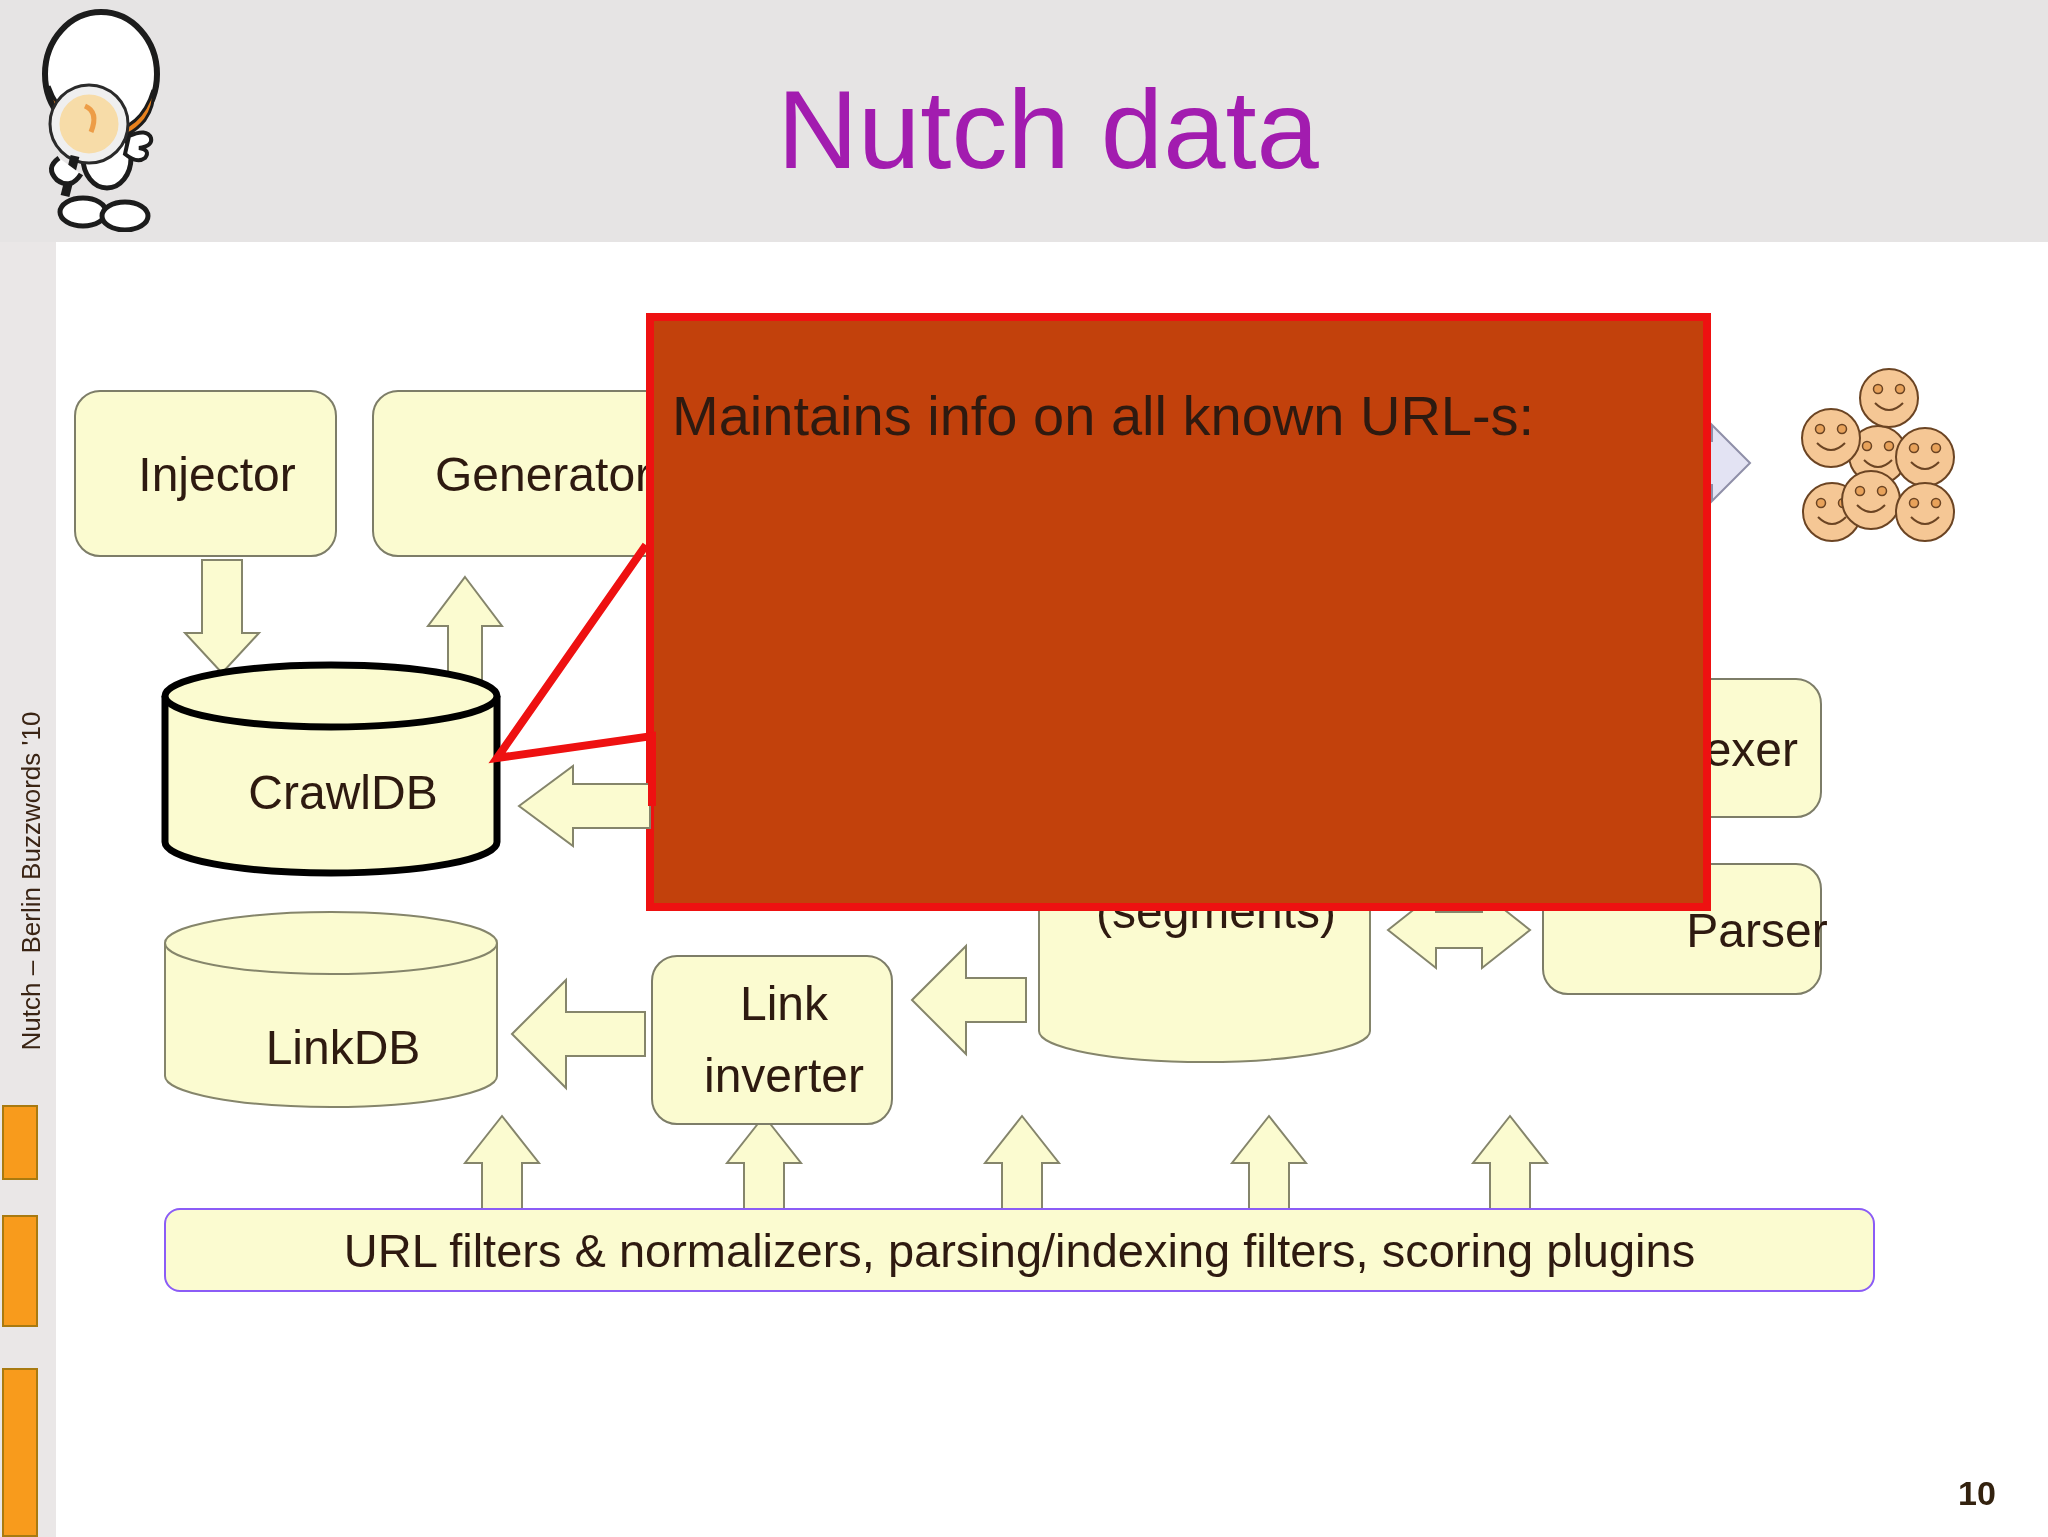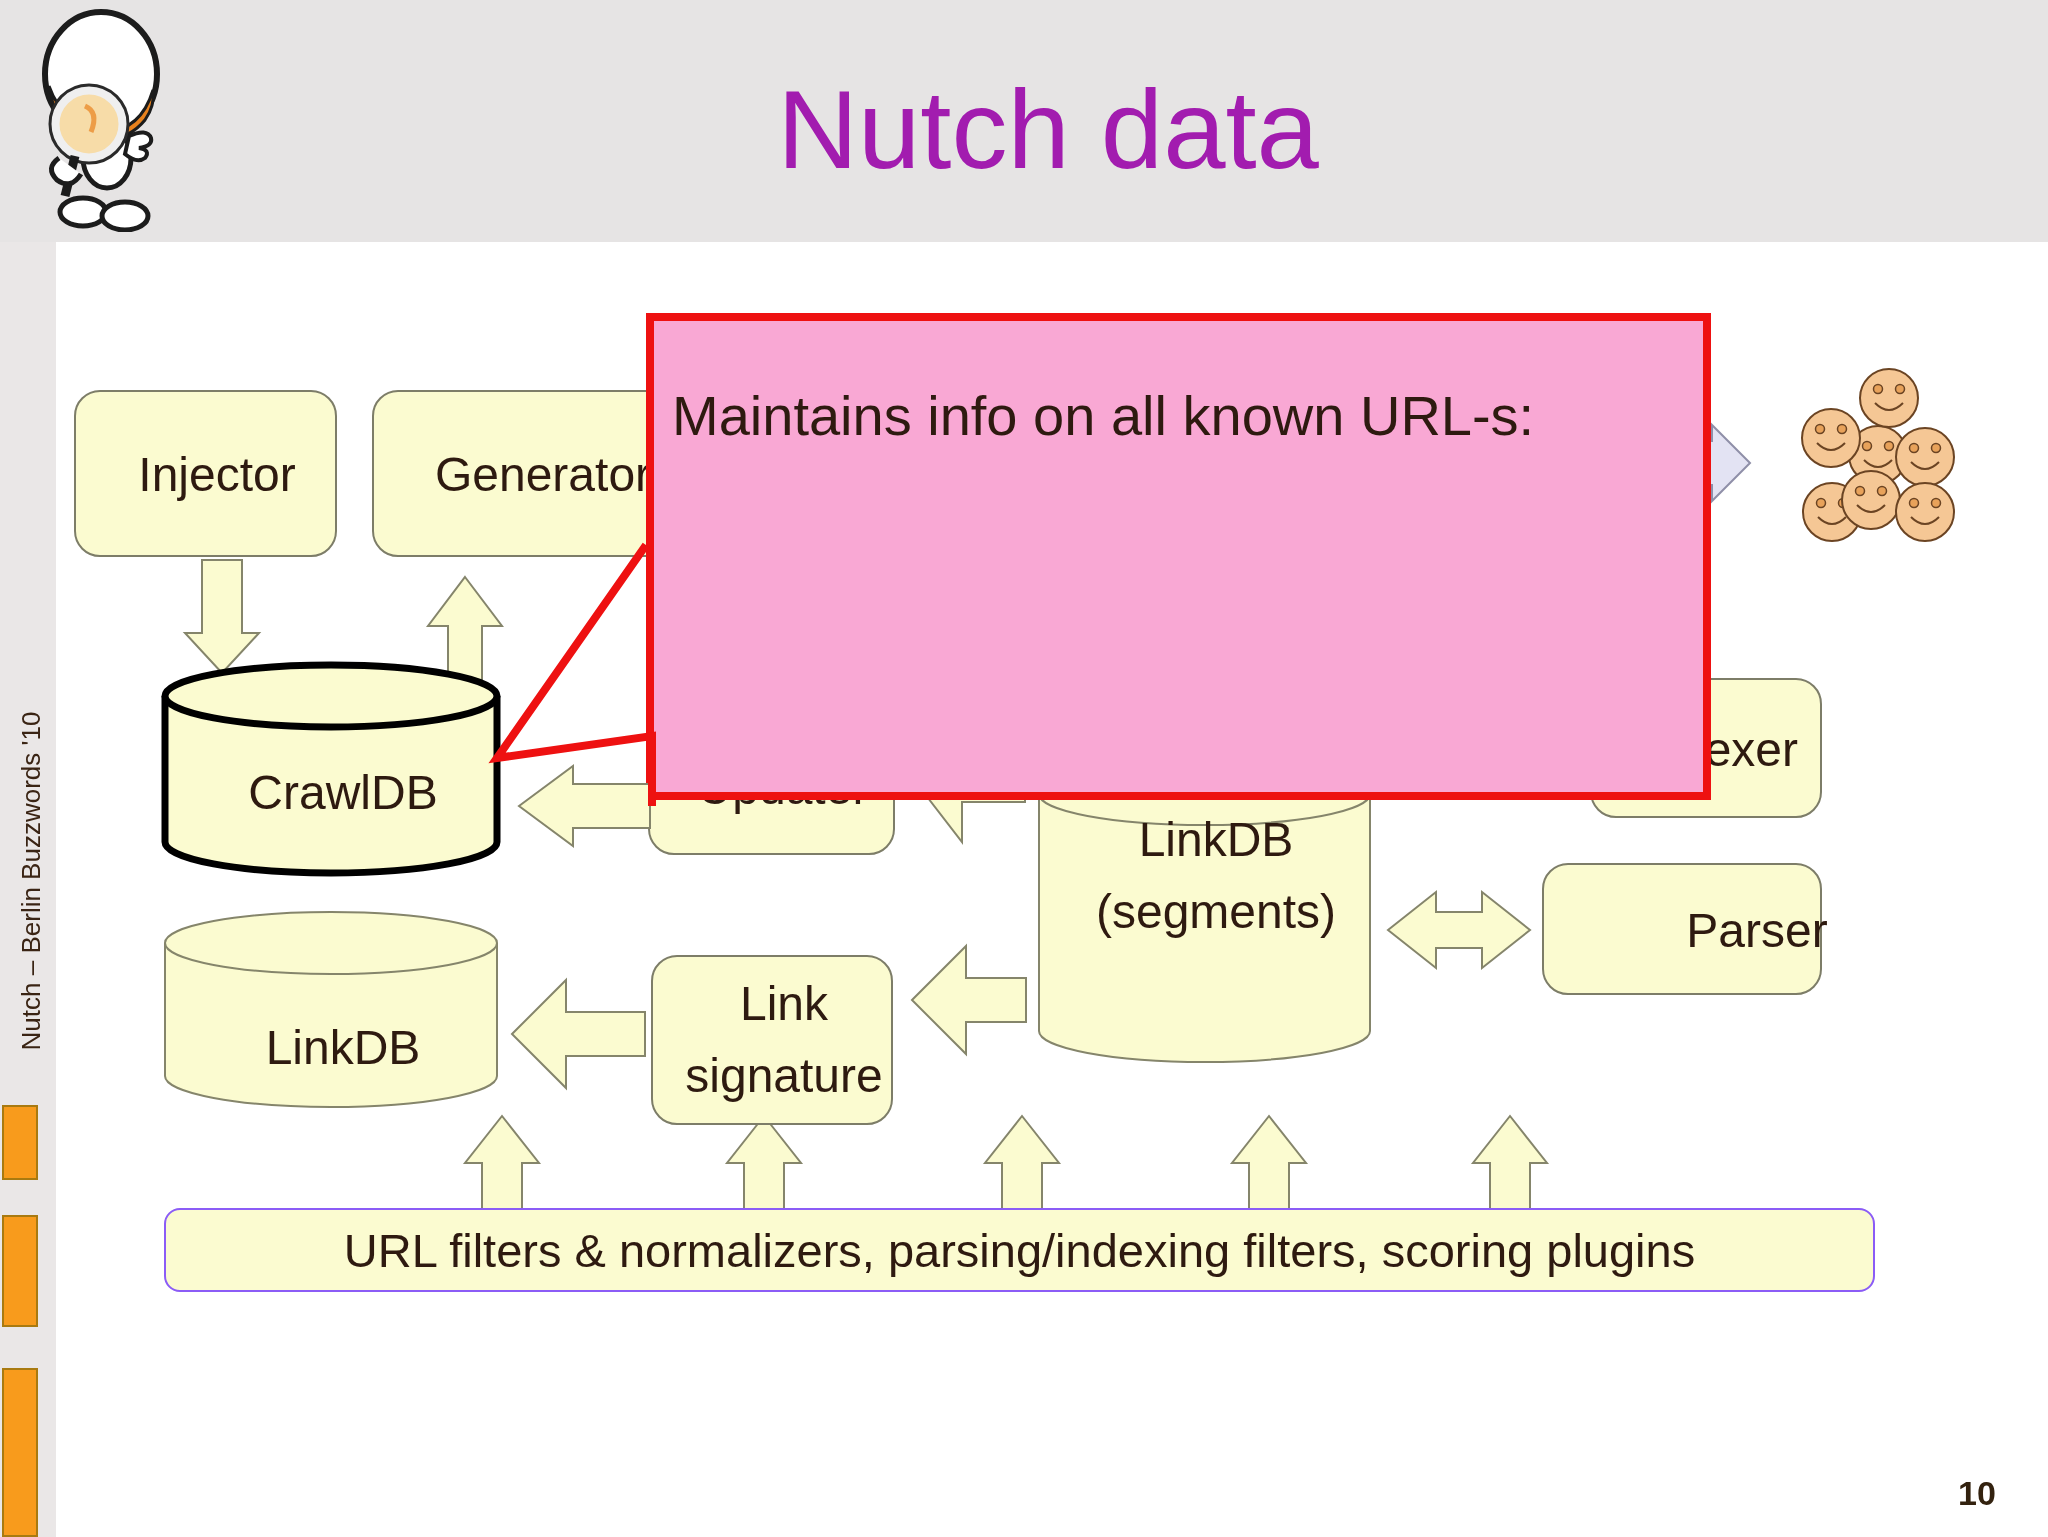--- a/index.html
+++ b/index.html
@@ -19,21 +19,21 @@
   .orange{left:2px;width:36px;background:#F89B1C;border:2px solid #A97A10;box-sizing:border-box;}
   #sidebar-text{left:-159px;top:863px;width:380px;height:36px;line-height:36px;
     text-align:center;font-size:26px;color:#3A2414;transform:rotate(-90deg);}
   
   .node{background:#FBFBD0;border:2px solid #7D7D68;border-radius:26px;box-sizing:border-box;}
   .nodelabel{font-size:48px;color:#2E1A10;white-space:nowrap;transform:translate(-50%,-50%);text-align:center;margin-left:12px;}
   .nodelabel.two{line-height:72px;}
   svg{display:block;}
   .yellowshape{fill:#FBFBD0;stroke:#85856B;stroke-width:2;}
   
-  #callout{left:646px;top:313px;width:1065px;height:487px;background:#f9a8d4;
+  #callout{left:646px;top:313px;width:1065px;height:598px;background:#c2410c;
     border:8px solid #EE1111;box-sizing:border-box;}
   #callout-body{padding:60px 10px 0 18px;font-size:56px;line-height:69px;color:#2E1A10;}
   .bullet-line .dot{display:inline-block;width:43px;}
   
   #plugins-bar{left:164px;top:1208px;width:1711px;height:84px;background:#FBFBD0;
     border:2px solid #8b5cf6;border-radius:16px;box-sizing:border-box;
     display:flex;align-items:center;justify-content:center;
     font-size:47px;color:#2E1A10;white-space:nowrap;}
   #page-number{left:1942px;top:1474px;width:70px;font-size:34px;font-weight:bold;
     color:#33220F;text-align:center;}
@@ -133,21 +133,21 @@
 
 <div class="abs node" style="left:1590px;top:678px;width:232px;height:140px;"></div>
 <div class="abs nodelabel" style="left:1706px;top:749px;">Indexer</div>
 
 <div class="abs node" style="left:1542px;top:863px;width:280px;height:132px;"></div>
 <div class="abs nodelabel" style="left:1745px;top:930px;">Parser</div>
 
 <div class="abs node" style="left:651px;top:955px;width:242px;height:170px;"></div>
 <div class="abs nodelabel two" style="left:772px;top:1040px;">
   <div>Link</div>
-  <div>signature</div>
+  <div>inverter</div>
 </div>
 
 <div class="abs nodelabel" style="left:331px;top:792px;">CrawlDB</div>
 <div class="abs nodelabel" style="left:331px;top:1047px;">LinkDB</div>
 <div class="abs nodelabel two" style="left:1204px;top:876px;">
   <div>LinkDB</div>
   <div>(segments)</div>
 </div>
 
 <div class="abs" id="plugins-bar">URL filters &amp; normalizers, parsing/indexing filters, scoring plugins</div>

